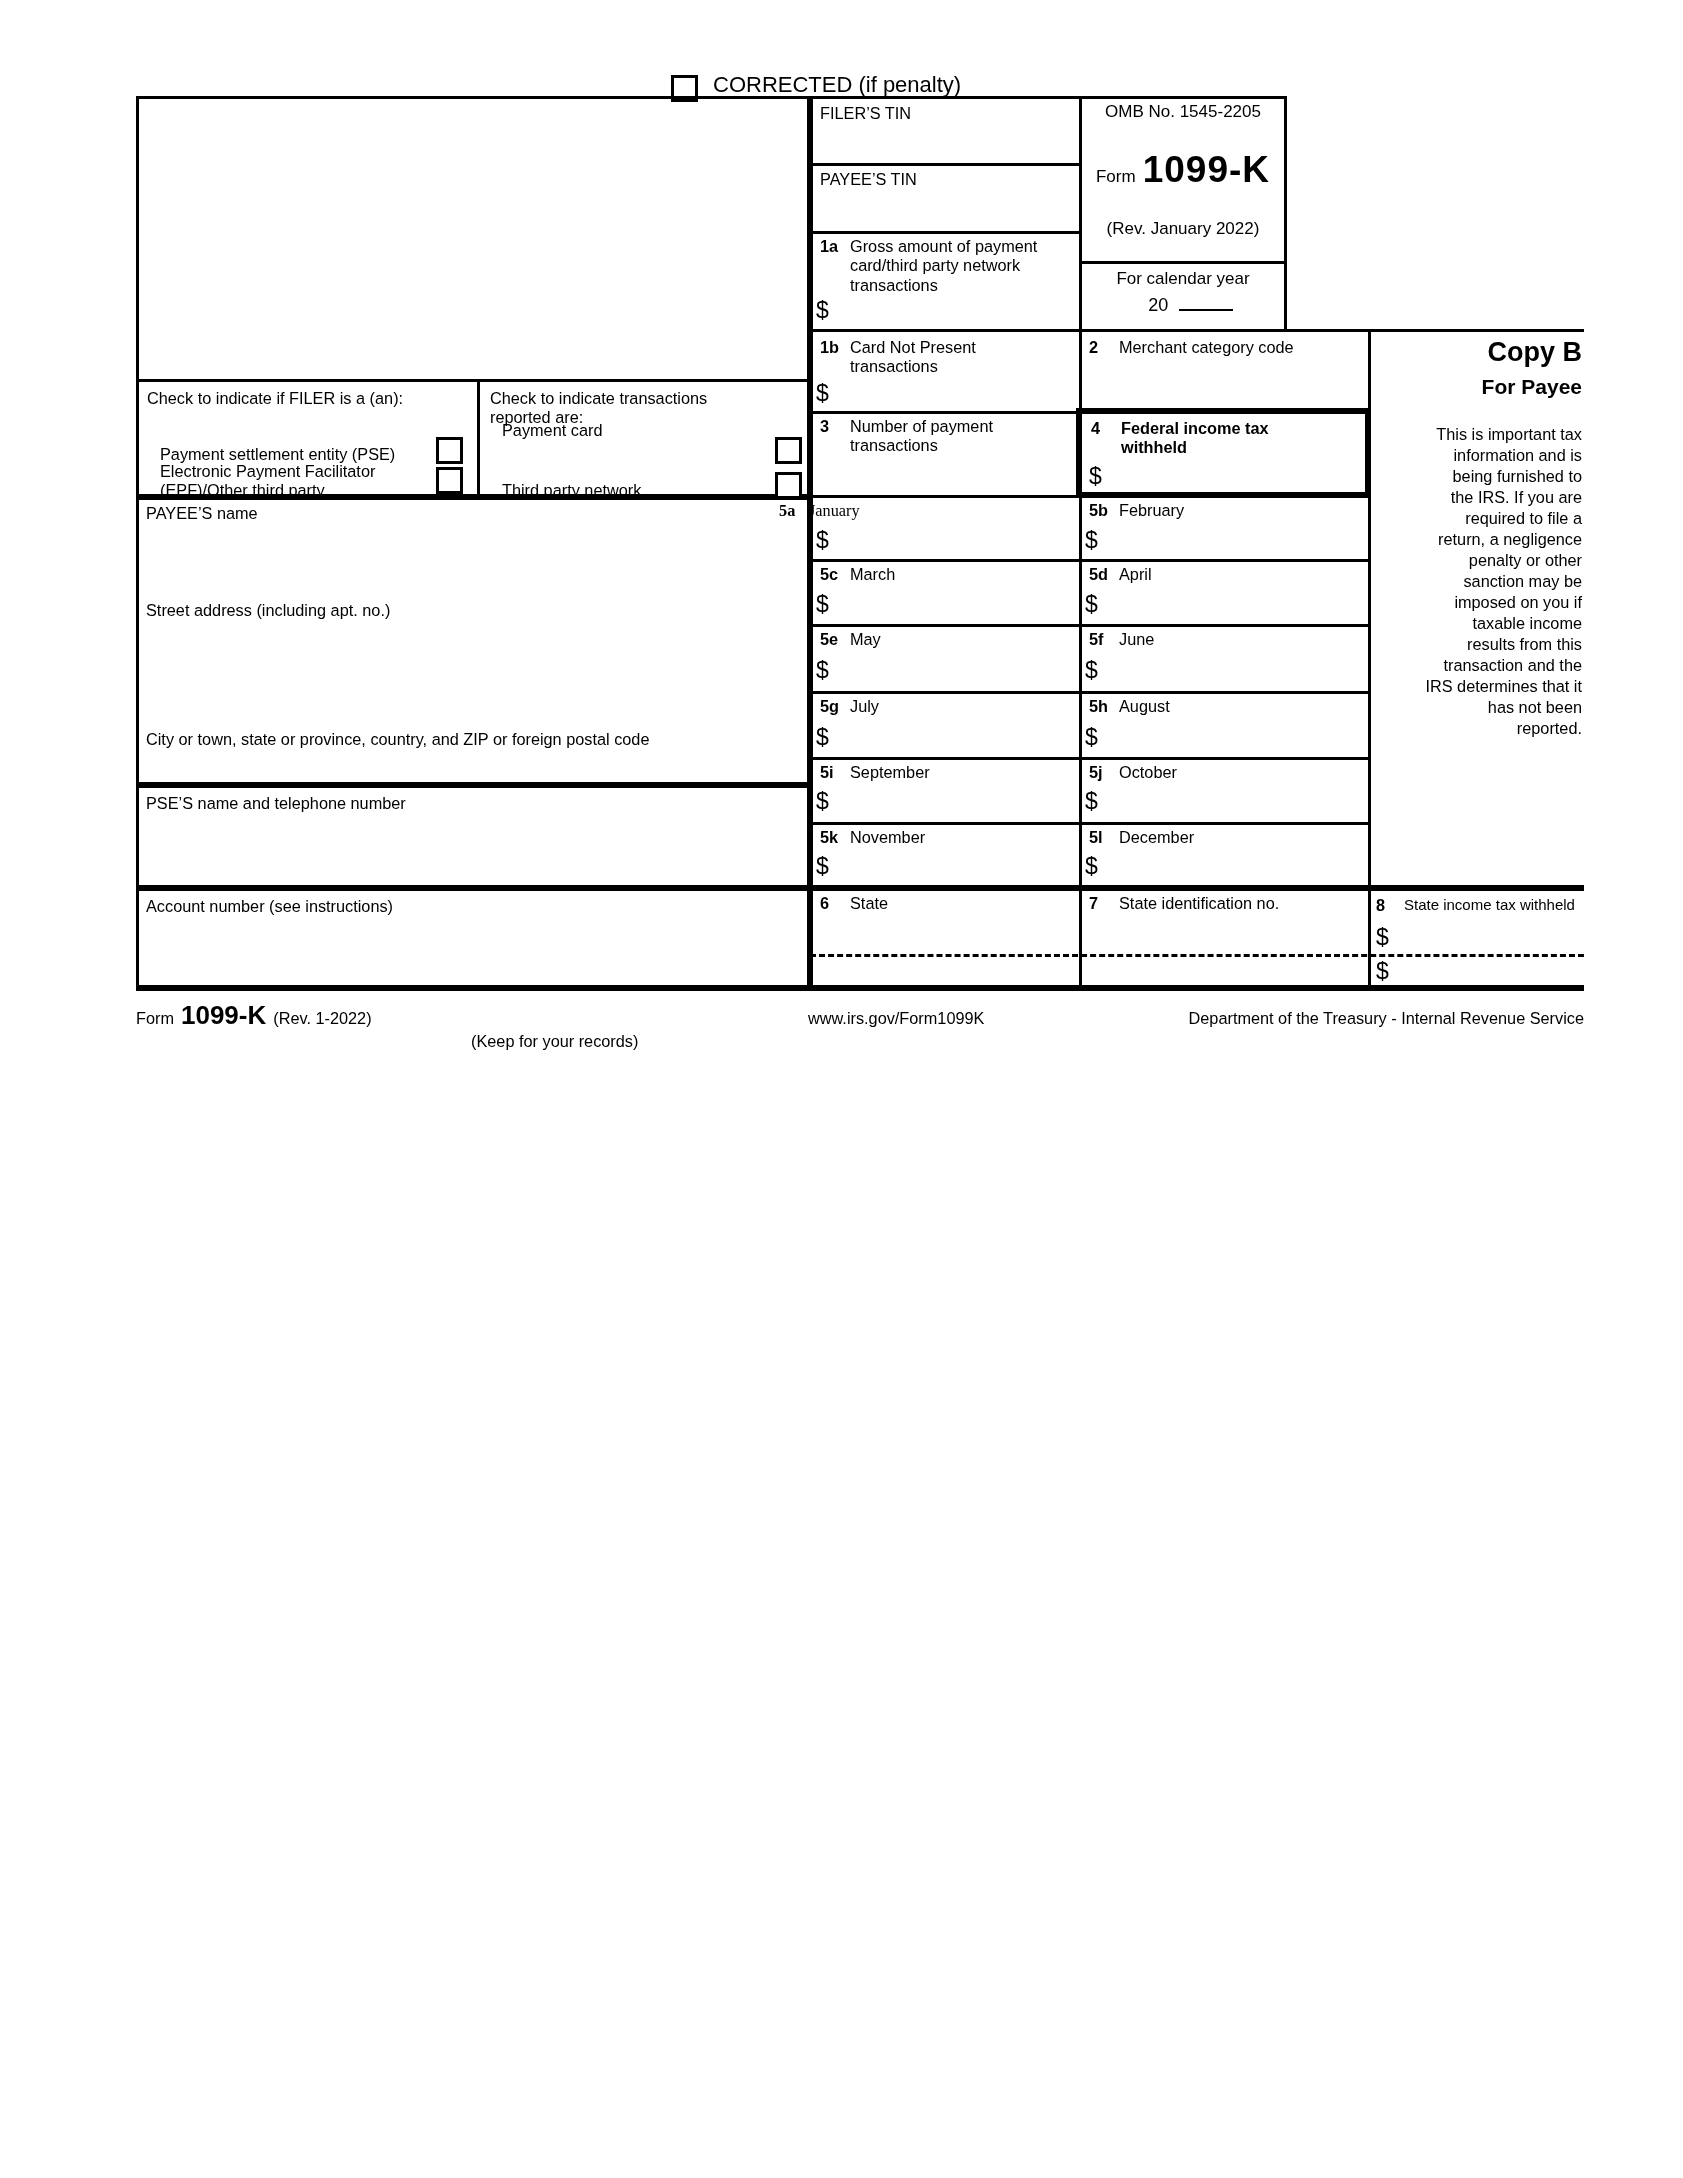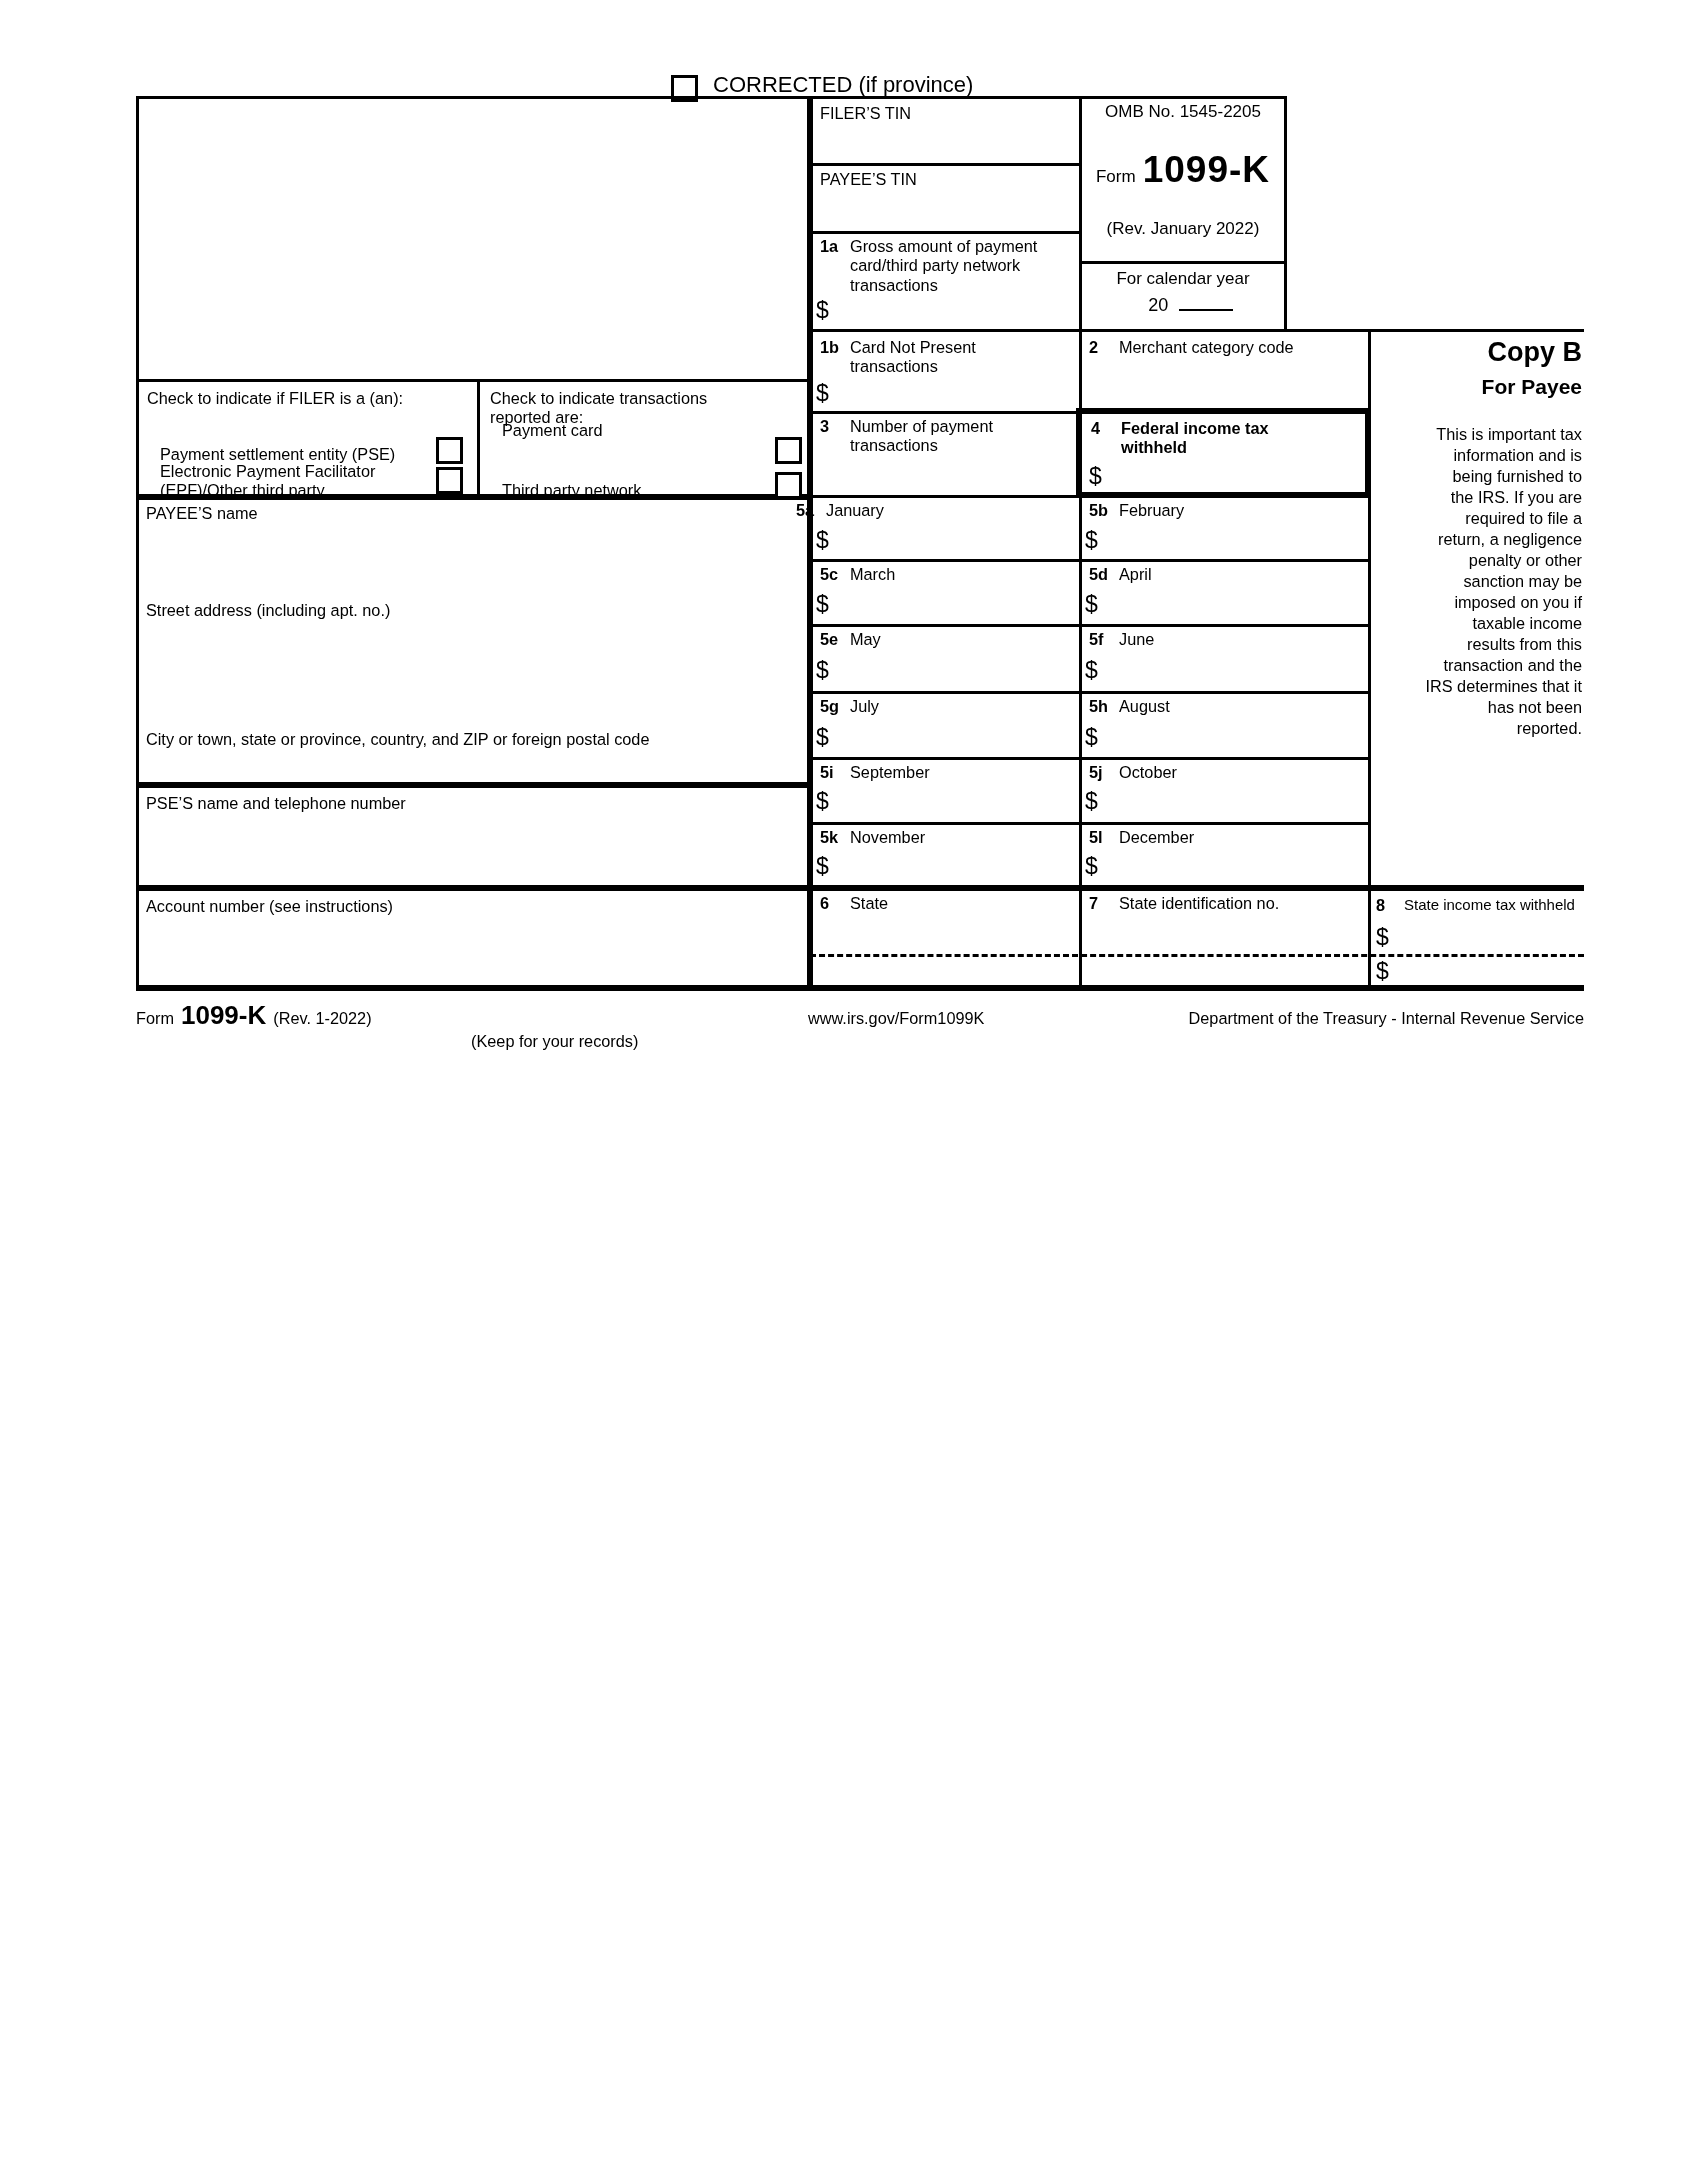--- a/index.html
+++ b/index.html
@@ -18,21 +18,21 @@
   .center{text-align:center;}
   .right{text-align:right;}
   .small{font-size:15px;line-height:17px;}
 </style>
 </head>
 <body>
 
 <div id="canvas">
 
   <div class="cb" style="left:671px;top:75px;"></div>
-  <div class="lbl" style="left:713px;top:72px;font-size:22px;line-height:26px;">CORRECTED (if province)</div>
+  <div class="lbl" style="left:713px;top:72px;font-size:22px;line-height:26px;">CORRECTED (if penalty)</div>
 
   <div class="line" style="left:136px;top:96px;width:1151px;height:3px;"></div>
   <div class="line" style="left:807px;top:163px;width:275px;height:3px;"></div>
   <div class="line" style="left:807px;top:231px;width:275px;height:3px;"></div>
   <div class="line" style="left:1079px;top:261px;width:208px;height:3px;"></div>
   <div class="line" style="left:807px;top:329px;width:777px;height:3px;"></div>
   <div class="line" style="left:136px;top:379px;width:674px;height:3px;"></div>
   <div class="line" style="left:807px;top:411px;width:564px;height:3px;"></div>
   <div class="line" style="left:136px;top:494px;width:674px;height:6px;"></div>
   <div class="line" style="left:807px;top:495px;width:564px;height:3px;"></div>
@@ -105,21 +105,21 @@
     <span class="btxt">Merchant category code</span>
   </div>
 
   <div class="boxlbl" style="left:1091px;top:419px;width:257px;">
     <span class="num">4</span>
     <span class="btxt pre bold">Federal income tax
 withheld</span>
   </div>
   <div class="dollar" style="left:1089px;top:465px;">$</div>
 
-  <div class="boxlbl" style="left:796px;top:501px;">
+  <div class="boxlbl" style="left:779px;top:501px;font-family:Liberation Serif, serif;">
       <span class="num">5a</span>
       <span class="btxt">January</span>
     </div>
   <div class="dollar" style="left:816px;top:529px;">$</div>
   <div class="boxlbl" style="left:820px;top:565px;">
       <span class="num">5c</span>
       <span class="btxt">March</span>
     </div>
   <div class="dollar" style="left:816px;top:593px;">$</div>
   <div class="boxlbl" style="left:820px;top:630px;">

